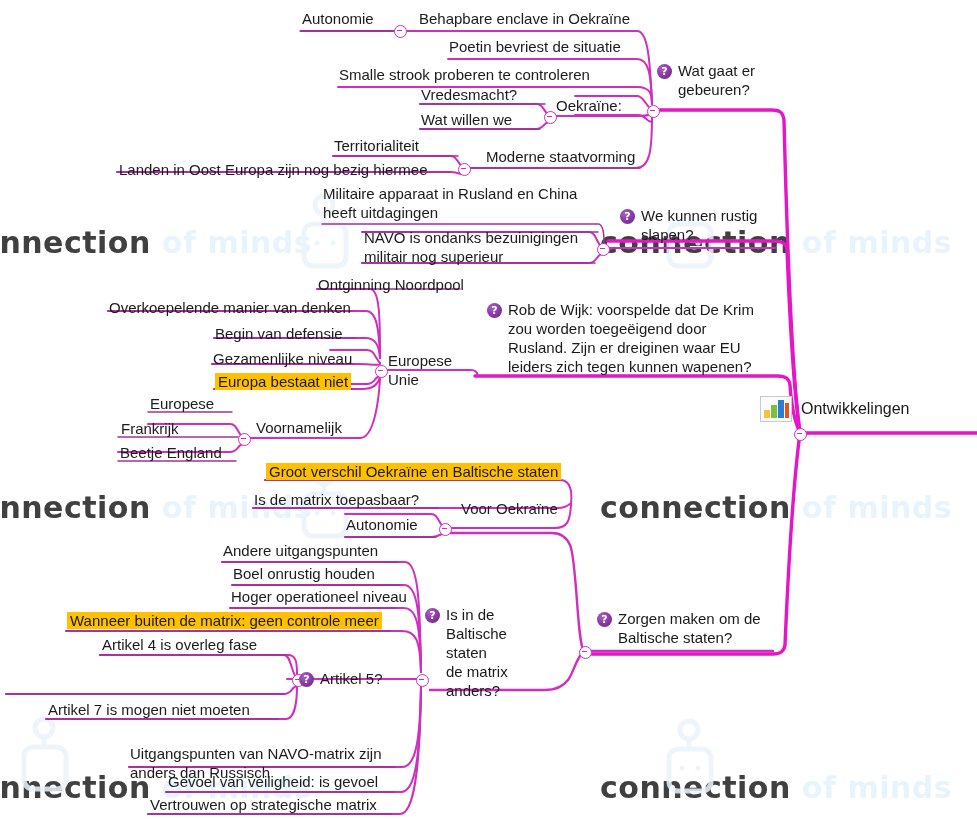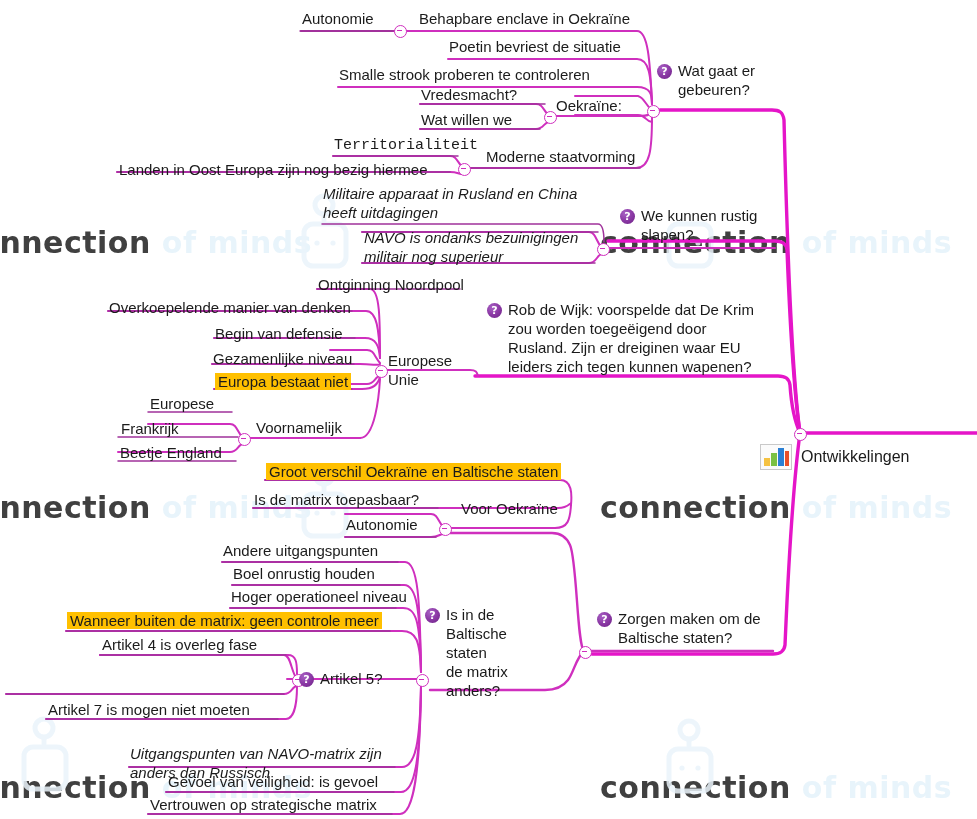--- a/index.html
+++ b/index.html
@@ -16,21 +16,21 @@
     user-select:none;
   }
   .wm .c1{color:#404040;}
   .wm .c2{color:#e8f4fb;}
 
   .node{
     position:absolute;white-space:nowrap;
     font-size:15px;line-height:19px;
     color:#1b1b1b;
   }
-  .node.wrap{white-space:normal;font-style:italic;}
+  .node.wrap{white-space:normal;}
   .node .hl{
     background:#FFC000;padding:0 3px;
     box-decoration-break:clone;-webkit-box-decoration-break:clone;
   }
   .qnode{position:absolute;display:flex;align-items:flex-start;gap:6px;font-size:15px;line-height:19px;}
   .qico{
     flex:0 0 auto;width:15px;height:15px;border-radius:50%;
     background:radial-gradient(circle at 35% 30%, #a862c4 0%, #8e3ca8 45%, #6d2186 100%);
     color:#fff;font-size:11px;font-weight:700;line-height:15px;text-align:center;
     margin-top:3px;font-family:"DejaVu Sans",sans-serif;
@@ -291,21 +291,21 @@
   </div>
   <div class="node" style="left:556px;top:96px;">Oekraïne:</div>
 
   <div class="node" style="left:302px;top:9px;">Autonomie</div>
   <div class="node" style="left:419px;top:9px;">Behapbare enclave in Oekraïne</div>
   <div class="node" style="left:449px;top:37px;">Poetin bevriest de situatie</div>
   <div class="node" style="left:339px;top:65px;">Smalle strook proberen te controleren</div>
   <div class="node" style="left:421px;top:85px;">Vredesmacht?</div>
   <div class="node" style="left:421px;top:110px;text-align:right;">Wat willen we</div>
   <div class="node" style="left:486px;top:147px;">Moderne staatvorming</div>
-  <div class="node" style="left:334px;top:136px;font-family:Liberation Mono, monospace;">Territorialiteit</div>
+  <div class="node" style="left:334px;top:136px;">Territorialiteit</div>
   <div class="node" style="left:119px;top:160px;">Landen in Oost Europa zijn nog bezig hiermee</div>
 
   <div class="qnode" style="left:620px;top:206px;width:160px;">
     <span class="qico">?</span>
     <span class="qtext">We kunnen rustig
 slapen?</span>
   </div>
   <div class="node wrap" style="left:364px;top:228px;width:240px;white-space:pre-line;">NAVO is ondanks bezuinigingen
 militair nog superieur</div>
   <div class="node wrap" style="left:323px;top:184px;width:290px;white-space:pre-line;">Militaire apparaat in Rusland en China
@@ -361,21 +361,21 @@
   </div>
 
   <div class="node" style="left:102px;top:635px;">Artikel 4 is overleg fase</div>
   <div class="node" style="left:48px;top:700px;">Artikel 7 is mogen niet moeten</div>
 
   <div class="node wrap" style="left:130px;top:744px;width:290px;white-space:pre-line;">Uitgangspunten van NAVO-matrix zijn
 anders dan Russisch</div>
   <div class="node" style="left:168px;top:772px;">Gevoel van veiligheid: is gevoel</div>
   <div class="node" style="left:150px;top:795px;">Vertrouwen op strategische matrix</div>
 
-  <div class="root" style="left:760px;top:396px;margin-top:48px;">
+  <div class="root" style="left:760px;top:396px;">
     <span class="chart-ico">
       <i class="b1"></i>
         <i class="b2"></i>
         <i class="b3"></i>
         <i class="b4"></i>
     </span>
     <span class="rlabel">Ontwikkelingen</span>
   </div>
 
 </div>

